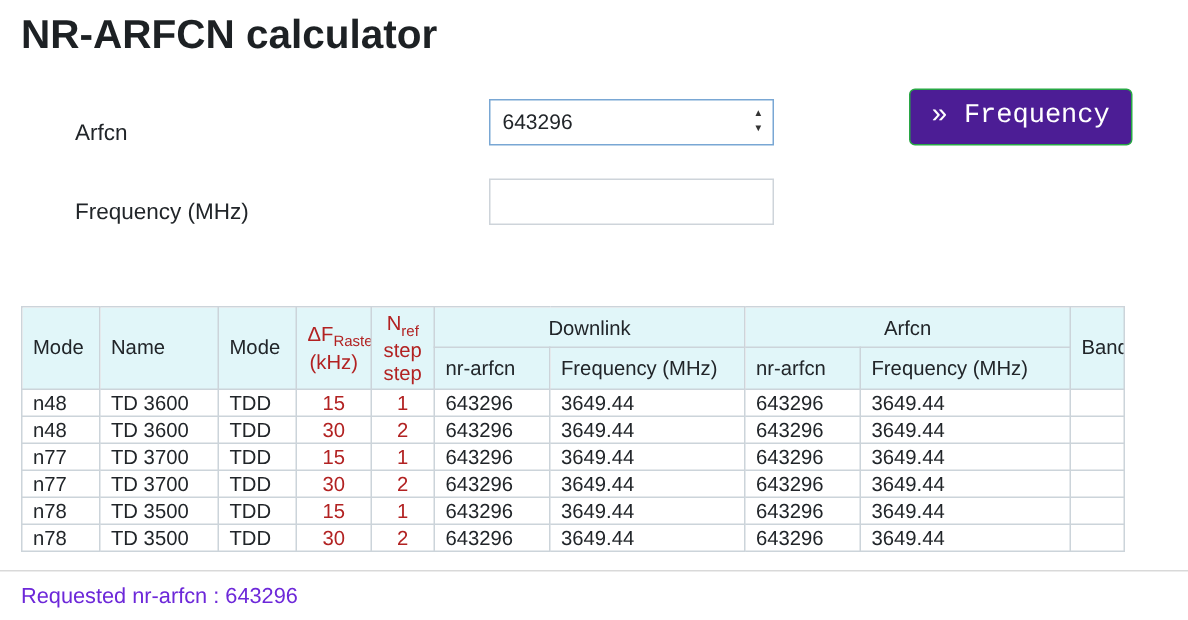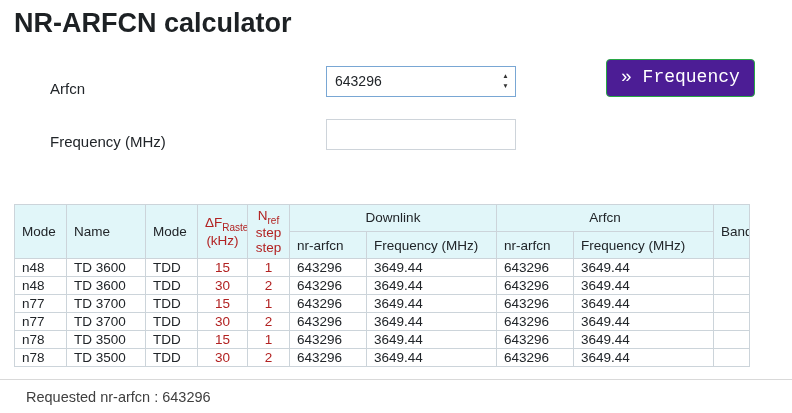--- a/index.html
+++ b/index.html
@@ -119,22 +119,21 @@
 
   hr.bottom-rule {
     border: none;
     border-top: 1px solid #d9d9d9;
     margin: 12px 0 9px 0;
     width: 100%;
   }
   .footer-text {
     padding: 0 14px;
     font-size: 14.5px;
-    color: #404040;
-    margin-left: 12px;
+    color: #6d28d9;
   }
 </style>
 </head>
 <body>
 
 <div class="container">
 
   <h1 class="page-title">NR-ARFCN calculator</h1>
 
   <div class="form-row">

